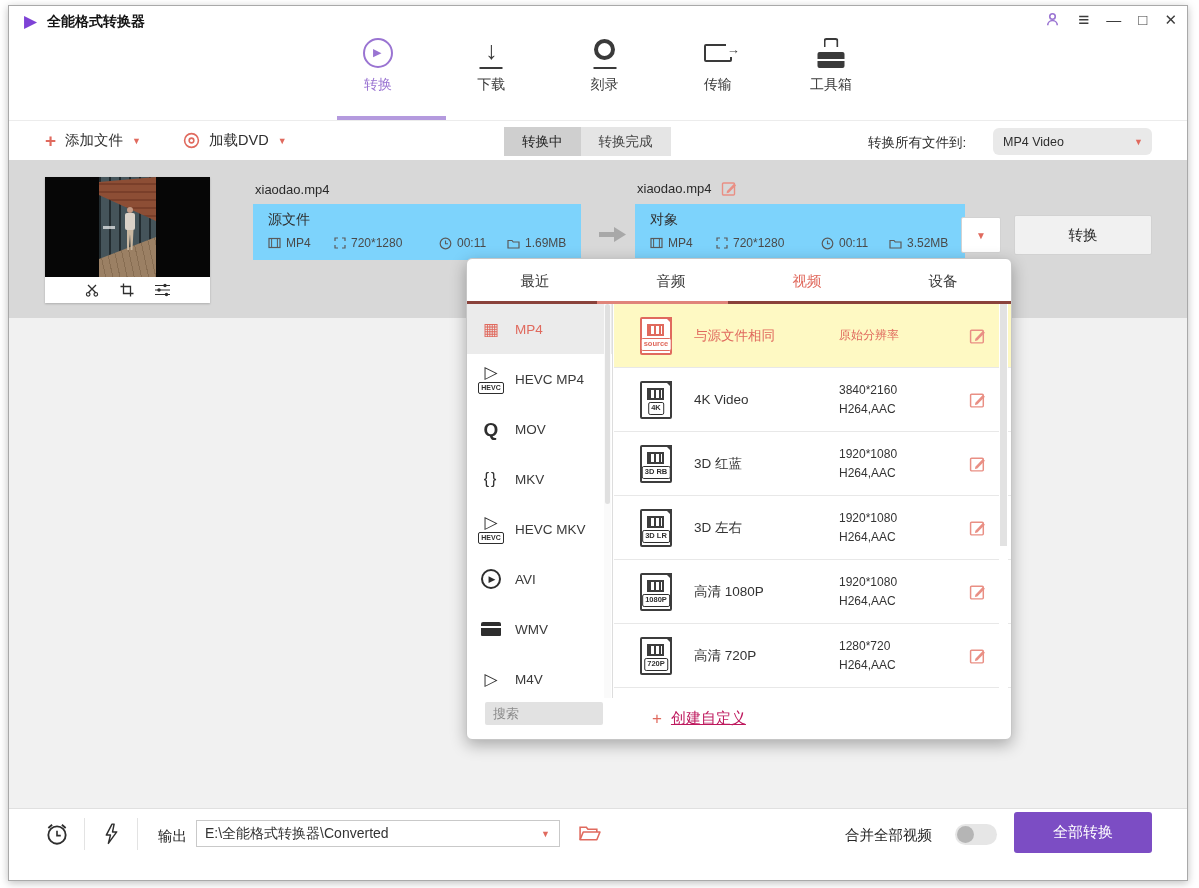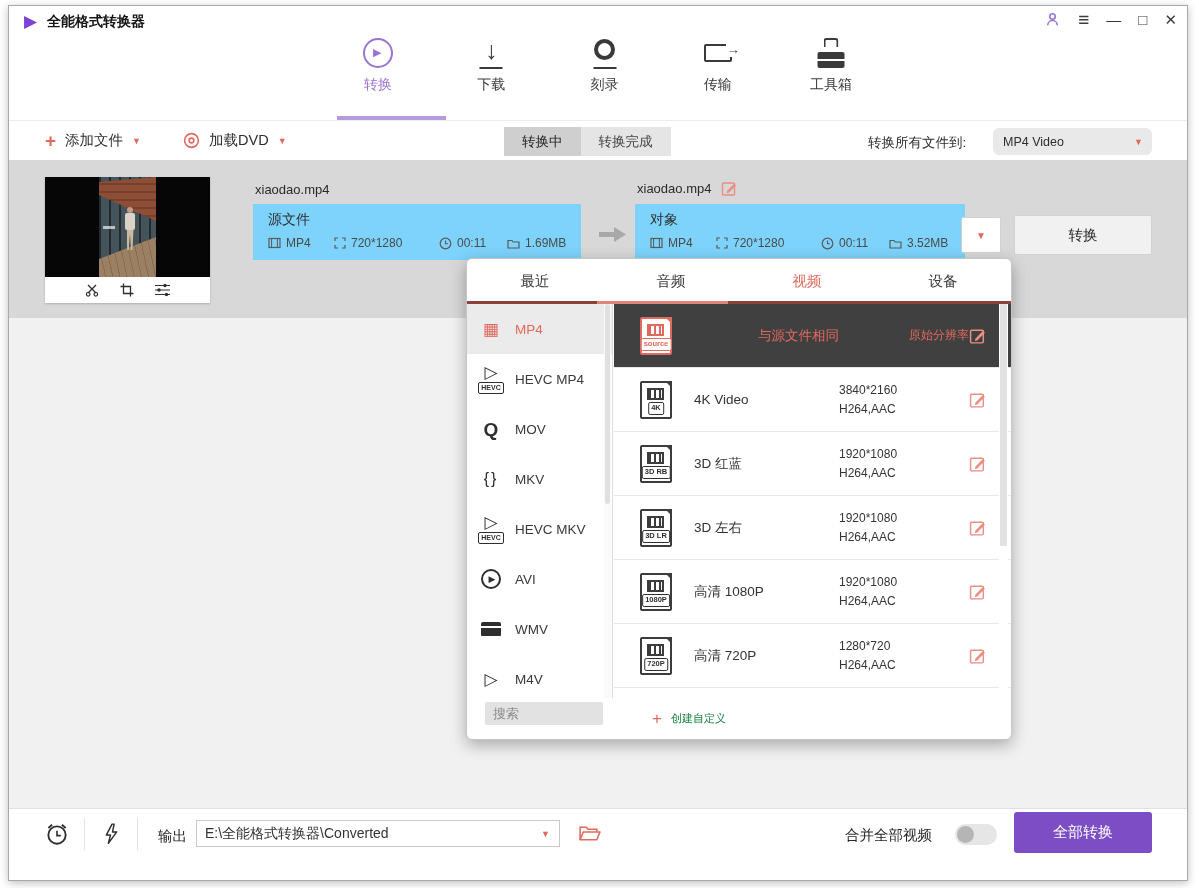--- a/index.html
+++ b/index.html
@@ -105,42 +105,42 @@
   .fmt-icon[data-icon="clapperboard"] .fmt-glyph { width:20px; height:14px; border-radius:2px 2px 1px 1px;
     background:linear-gradient(#2e2e2e 30%, #fff 30%, #fff 42%, #2e2e2e 42%); }
   .fmt-badge { font-size:7px; font-weight:bold; border:1px solid currentColor; border-radius:2px; padding:0 2px; margin-top:1px; line-height:1.3; }
   .fmt-badge:empty { display:none; }
   .fmt-label { font-size:13.5px; color:#3a3a3a; }
   .fmt-scroll { position:absolute; left:137px; top:0; width:7px; height:394px; background:#fafafa; }
   .fmt-scroll .thumb { position:absolute; left:1px; top:0; width:5px; height:200px; background:#e0e0e0; border-radius:3px; }
 
   .preset-list { position:absolute; left:147px; top:0; width:399px; height:394px; overflow:hidden; }
   .preset-row { position:relative; height:64px; display:flex; align-items:center; border-bottom:1px solid #e8e8e8; padding-left:26px; cursor:pointer; }
-  .preset-row.selected { background:#404040;text-align:right; }
+  .preset-row.selected { background:#fef9c3; }
   .preset-row.selected .preset-name, .preset-row.selected .preset-res, .preset-row.selected .preset-codec { color:var(--accent-red); }
   .preset-row.selected .preset-icon { border-color:var(--accent-red); color:var(--accent-red); }
   .preset-row.selected .preset-icon .film { background:repeating-linear-gradient(90deg, var(--accent-red) 0 2px, transparent 2px 5px); border-color:var(--accent-red); }
   .preset-icon { position:relative; width:32px; height:38px; border:2px solid #3c3c3c; border-radius:2px; color:#2e2e2e; background:#fff; flex:none; }
   .preset-icon .film { position:absolute; left:5px; top:5px; width:17px; height:12px; border:2px solid #3c3c3c; background:repeating-linear-gradient(90deg, #3c3c3c 0 2px, transparent 2px 5px); }
   .preset-icon .fold { position:absolute; right:-2px; top:-2px; width:0; height:0; border-left:7px solid transparent; border-top:7px solid #3c3c3c; }
   .preset-row.selected .preset-icon .fold { border-top-color:var(--accent-red); }
   .preset-badge { position:absolute; left:50%; transform:translateX(-50%); bottom:2px; background:#fff; border:1px solid currentColor; border-radius:2px; font-size:7.5px; font-weight:bold; padding:0 2px; line-height:1.4; white-space:nowrap; }
   .preset-name { width:145px; margin-left:22px; font-size:13.5px; color:#333; }
   .preset-details { display:flex; flex-direction:column; justify-content:center; font-size:12px; color:#333; line-height:1.55; width:130px; }
   .preset-codec:empty { display:none; }
   .preset-edit { position:absolute; right:26px; top:50%; transform:translateY(-50%); cursor:pointer; }
   .preset-scroll { position:absolute; right:3px; top:0; width:9px; height:394px; background:#fff; }
   .preset-scroll .thumb { position:absolute; left:1px; top:0; width:7px; height:242px; background:#e2e2e2; }
 
   .popup-footer { position:relative; height:40px; display:flex; align-items:center; }
   .search-input { position:absolute; left:18px; top:4px; width:118px; height:23px; background:#e2e2e2; border:none; outline:none; border-radius:2px; padding:0 8px; font-size:13px; color:#333; font-family:"Liberation Sans", sans-serif; }
   .search-input::placeholder { color:#8a8a8a; }
   .create-custom { position:absolute; left:185px; display:flex; align-items:center; gap:9px; cursor:pointer; }
   .create-custom .plus { color:var(--accent-red); font-size:17px; line-height:1; }
-  .create-custom .lbl { font-size:11px; color:#15803d; }
+  .create-custom .lbl { font-size:15px; color:#be185d;text-decoration:underline; }
 
   
   .bottombar { left:9px; top:808px; width:1178px; height:72px; background:#fff; border-top:1px solid #e0e0e0; }
   .bb-divider { top:818px; width:1px; height:32px; background:#e3e3e3; }
   .bb-icon { cursor:pointer; }
   .output-label { left:158px; top:827px; font-size:14.5px; color:#262626; }
   .output-input-wrap { left:196px; top:820px; width:364px; height:27px; border:1px solid #c9c9c9; background:#fff; display:flex; align-items:center; }
   .output-input { flex:1; border:none; outline:none; font-size:14px; color:#333; padding:0 8px; font-family:"Liberation Sans", sans-serif; }
   .output-input-wrap .caret { padding-right:9px; cursor:pointer; }
   .merge-label { left:845px; top:826px; font-size:14.5px; color:#262626; }

